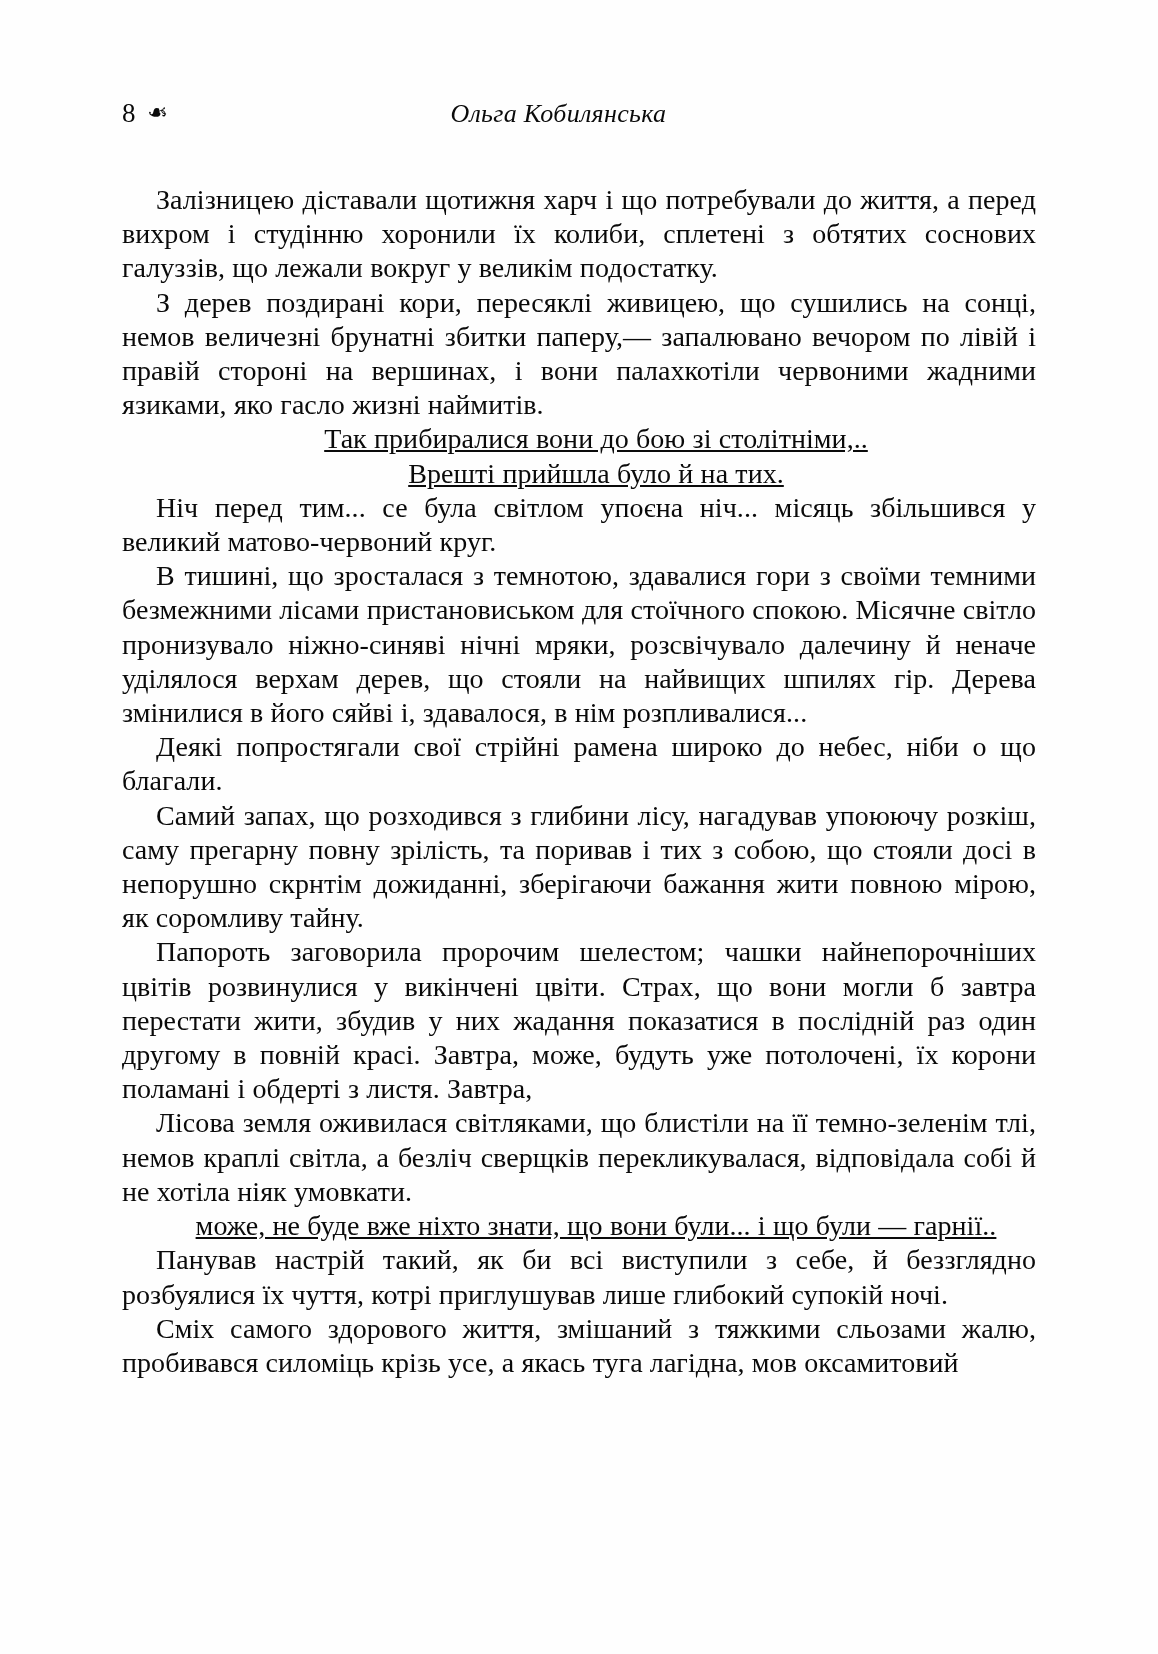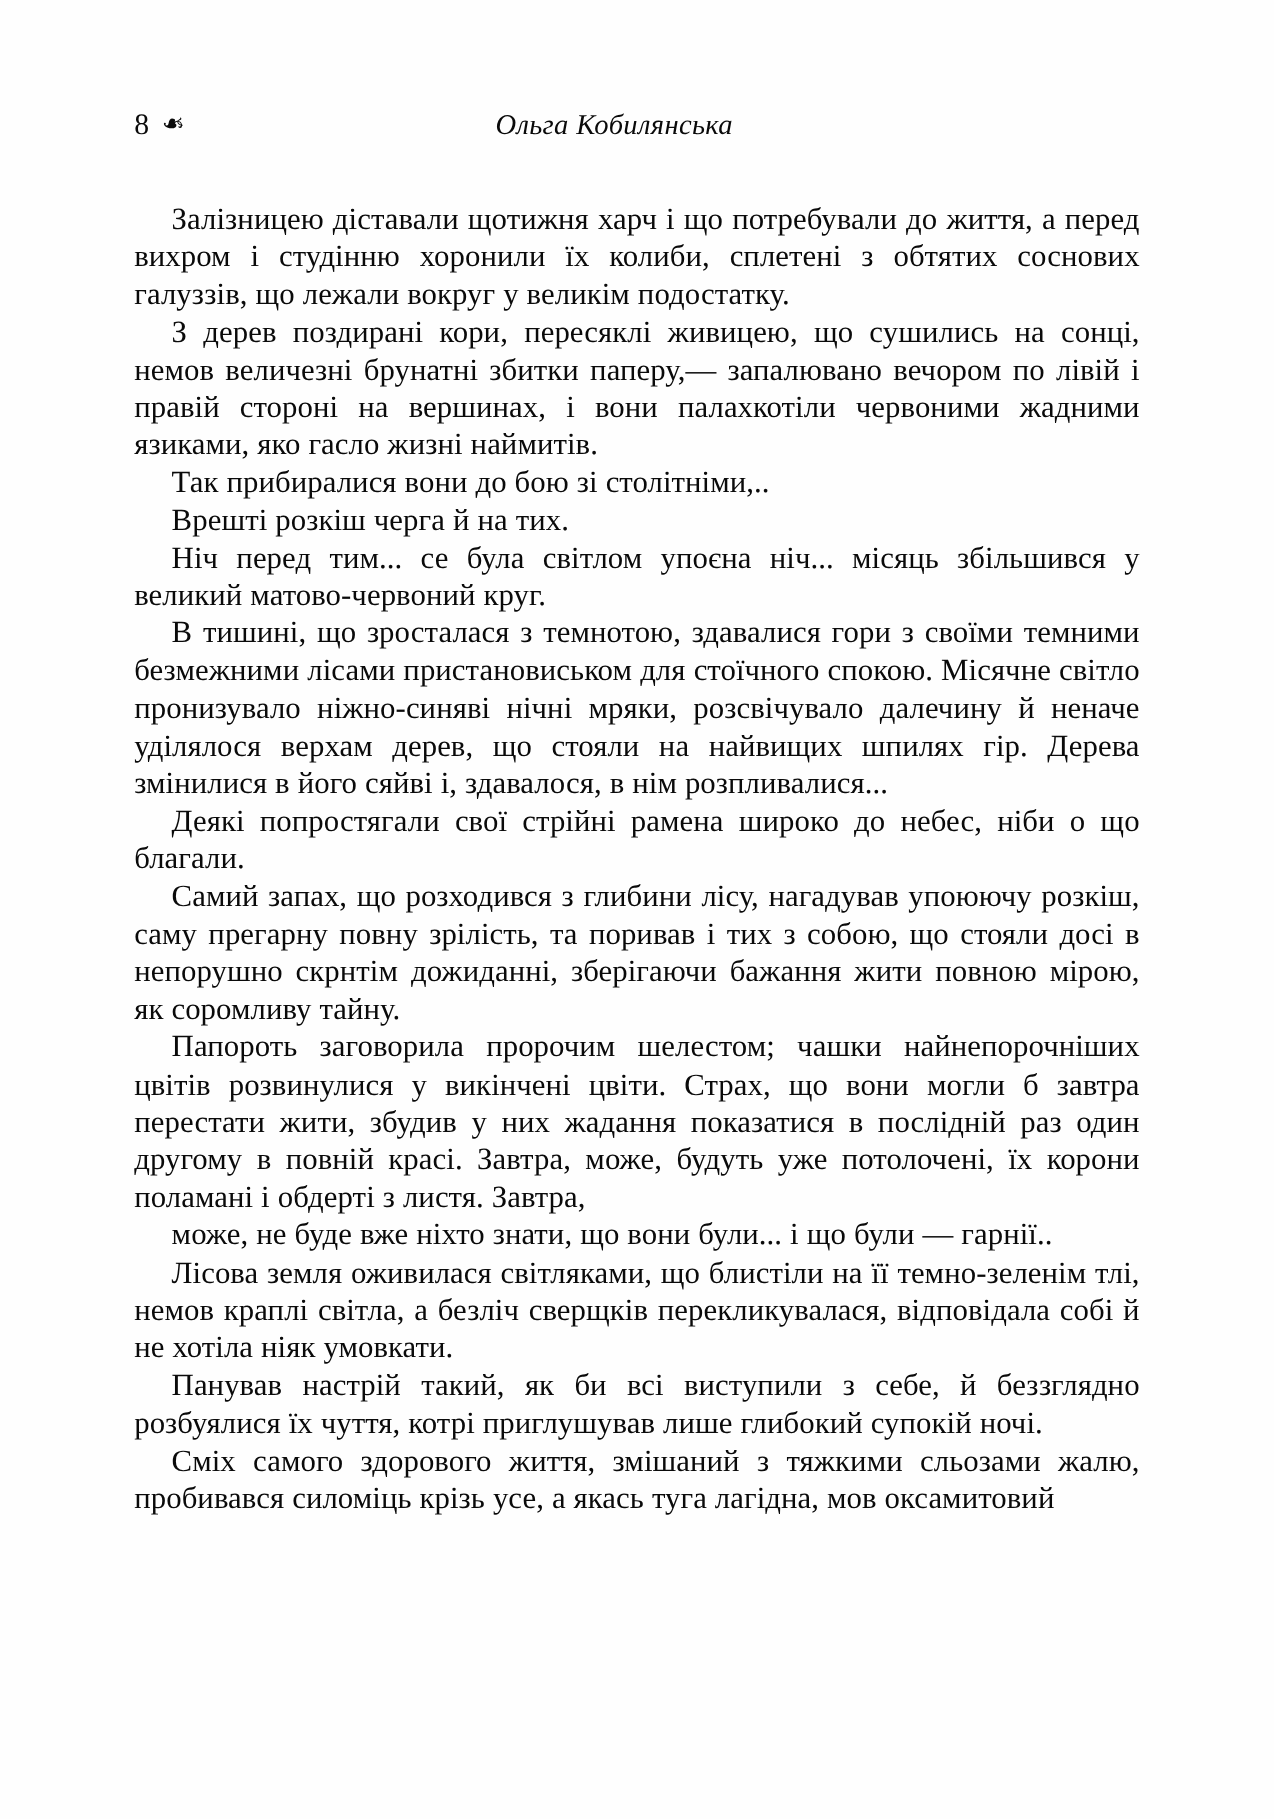--- a/index.html
+++ b/index.html
@@ -77,45 +77,46 @@
     text-indent: 34px;
     text-align: justify;
     font-size: 28px;
     line-height: 34.2px;
     letter-spacing: 0.05px;
     word-spacing: 0.2px;
     -webkit-hyphens: none;
     hyphens: none;
   }
   p.para.last-left {
-    text-align: left;
+    text-align: center;
+    text-decoration: underline;
   }
 </style>
 </head>
 <body>
 
 <div class="page">
 
   <div class="running-head">
     <div class="folio-group">
       <span class="folio">8</span>
       <span class="fleuron">❧</span>
     </div>
     <div class="head-title">Ольга Кобилянська</div>
   </div>
 
   <div class="textblock">
     <p class="para">Залізницею діставали щотижня харч і що потребували до життя, а перед вихром і студінню хоронили їх колиби, сплетені з обтятих соснових галуззів, що лежали вокруг у великім подостатку.</p>
     <p class="para">З дерев поздирані кори, пересяклі живицею, що сушились на сонці, немов величезні брунатні збитки паперу,— запалювано вечором по лівій і правій стороні на вершинах, і вони палахкотіли червоними жадними язиками, яко гасло жизні наймитів.</p>
     <p class="para last-left">Так прибиралися вони до бою зі столітніми,..</p>
-    <p class="para last-left">Врешті розкіш черга й на тих.</p>
+    <p class="para last-left">Врешті прийшла було й на тих.</p>
     <p class="para">Ніч перед тим... се була світлом упоєна ніч... місяць збільшився у великий матово-червоний круг.</p>
     <p class="para">В тишині, що зросталася з темнотою, здавалися гори з своїми темними безмежними лісами пристановиськом для стоїчного спокою. Місячне світло пронизувало ніжно-синяві нічні мряки, розсвічувало далечину й неначе уділялося верхам дерев, що стояли на найвищих шпилях гір. Дерева змінилися в його сяйві і, здавалося, в нім розпливалися...</p>
     <p class="para">Деякі попростягали свої стрійні рамена широко до небес, ніби о що благали.</p>
     <p class="para">Самий запах, що розходився з глибини лісу, нагадував упоюючу розкіш, саму прегарну повну зрілість, та поривав і тих з собою, що стояли досі в непорушно скрнтім дожиданні, зберігаючи бажання жити повною  мірою, як соромливу тайну.</p>
     <p class="para">Папороть заговорила пророчим шелестом; чашки найнепорочніших цвітів розвинулися у викінчені цвіти. Страх, що вони могли б завтра перестати жити, збудив у них жадання показатися в послідній раз один другому в повній красі. Завтра, може, будуть уже потолочені, їх корони поламані і обдерті з листя. Завтра,</p>
+    <p class="para">Лісова земля оживилася світляками, що блистіли на її темно-зеленім тлі, немов краплі світла, а безліч сверщків перекликувалася, відповідала собі й не хотіла ніяк умовкати.</p>
     <p class="para last-left">може, не буде вже ніхто знати, що вони були... і що були — гарнії..</p>
-    <p class="para">Лісова земля оживилася світляками, що блистіли на її темно-зеленім тлі, немов краплі світла, а безліч сверщків перекликувалася, відповідала собі й не хотіла ніяк умовкати.</p>
     <p class="para">Панував настрій такий, як би всі виступили з себе, й беззглядно розбуялися їх чуття, котрі приглушував лише глибокий супокій ночі.</p>
     <p class="para">Сміх самого здорового життя, змішаний з тяжкими сльозами жалю, пробивався силоміць крізь усе, а якась туга лагідна, мов оксамитовий</p>
   </div>
 
 </div>
 
 </body></html>

